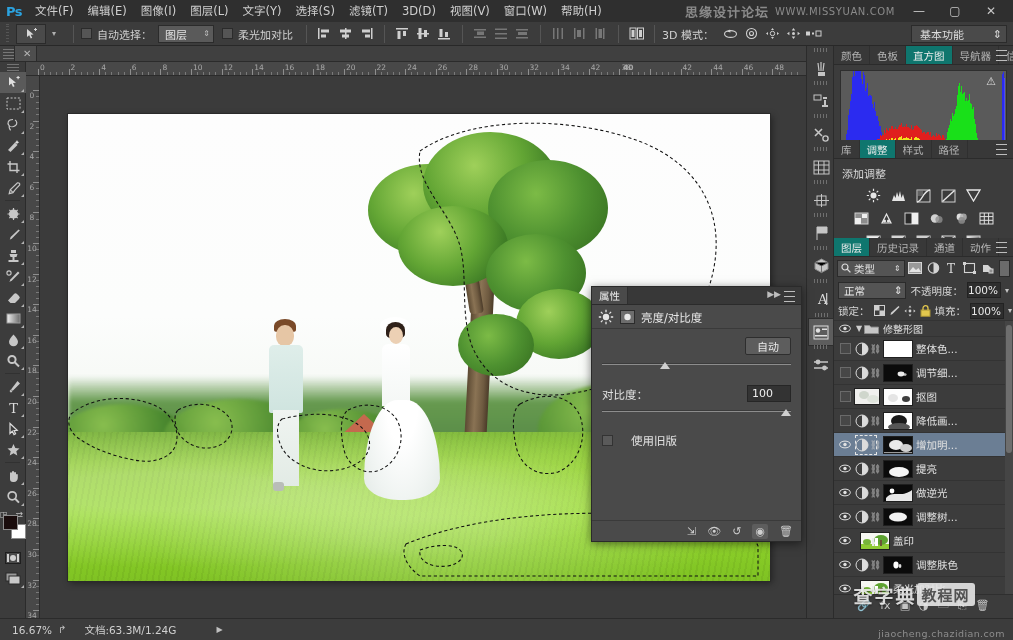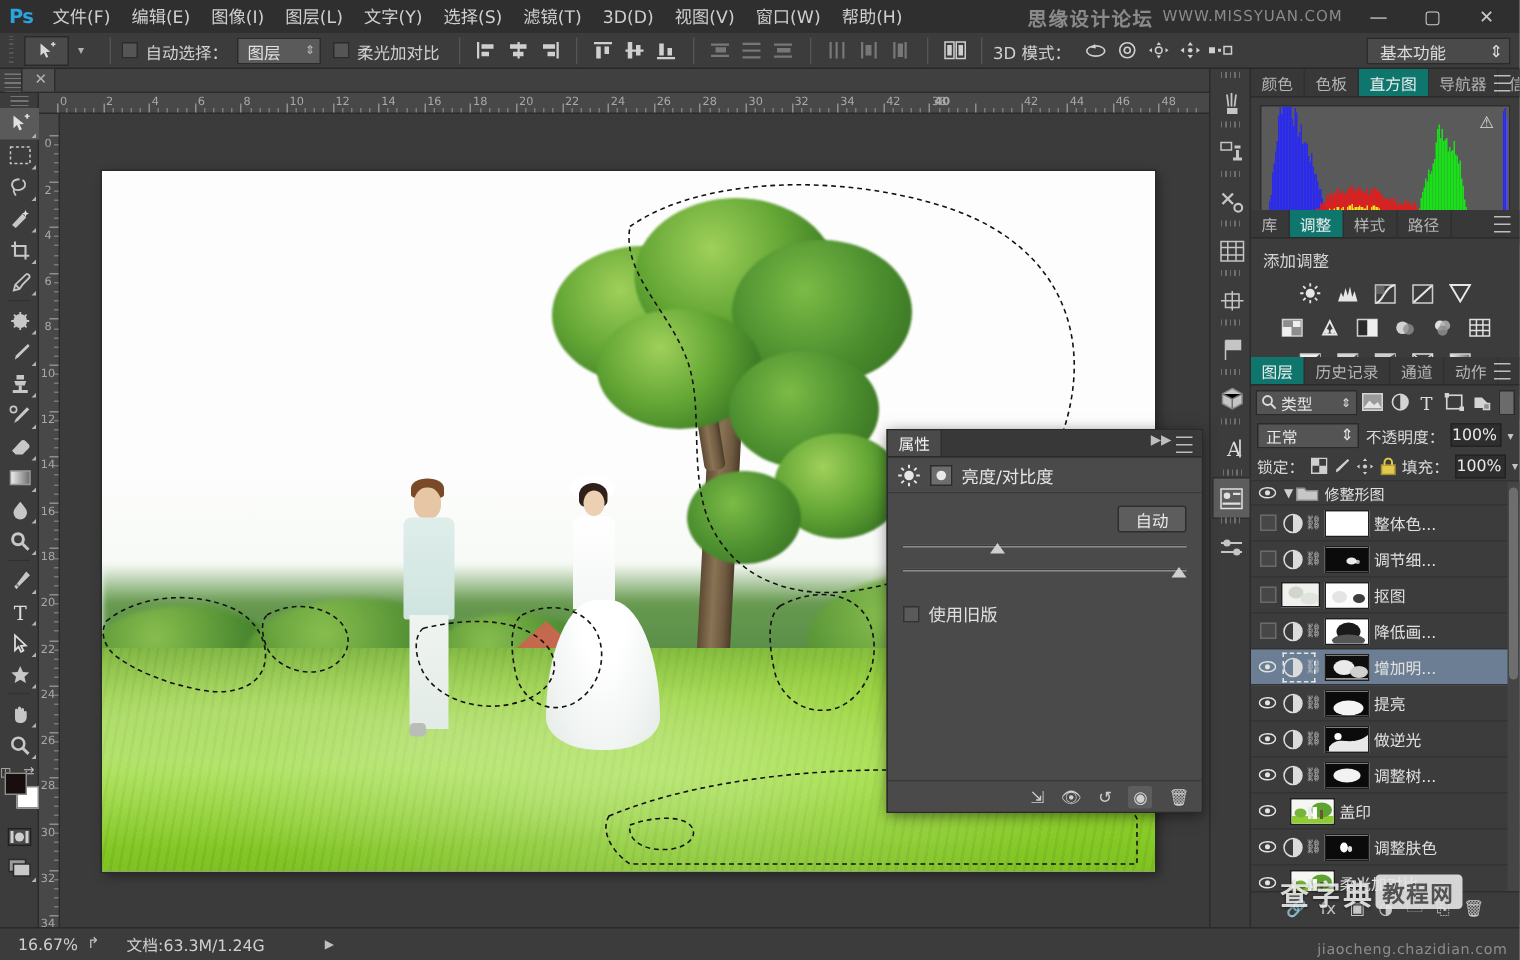--- a/index.html
+++ b/index.html
@@ -331,21 +331,21 @@
   .pr-lab { font-size: 11.5px; color: #e0e0e0; }
   .pr-val { margin-left: auto; width: 44px; height: 17px; background: #333;
             border: 1px solid #262626; font-size: 11px; color: #eee;
             display: flex; align-items: center; padding-left: 4px; }
   .slider { position: relative; height: 12px; margin-top: 4px; }
   .slider .track { position: absolute; left: 0; right: 0; top: 4px; height: 2px;
                    background: #8d8d8d; border-top: 1px solid #3b3b3b; }
   .slider .knob { position: absolute; top: 3px; width: 0; height: 0;
                   border-left: 5px solid transparent; border-right: 5px solid transparent;
                   border-bottom: 7px solid #cfcfcf; }
-  .chk-row { display: flex; align-items: center; gap: 6px; margin-top: 14px; }
+  .chk-row { display: flex; align-items: center; gap: 18px; margin-top: 14px; }
   .chk { width: 11px; height: 11px; background: #5a5a5a; border: 1px solid #333; }
   .props-foot {
     position: absolute; left: 0; bottom: 0; width: 100%; height: 21px;
     background: #4a4a4a; border-top: 1px solid #3a3a3a;
     display: flex; align-items: center; justify-content: flex-end; gap: 11px;
     padding-right: 8px;
   }
   .pf-ic { color: #cfcfcf; font-size: 11px; }
   .pf-ic.boxed { background: #5d5d5d; padding: 1px 3px; border-radius: 2px; }
 
@@ -1969,20 +1969,24 @@
     <div class="props-body">
       <div style="display:flex">
         <div class="auto-btn">自动</div>
       </div>
 
       <div class="slider">
         <div class="track"></div>
         <div class="knob" id="brightKnob" style="left: 57.7px;"></div>
       </div>
 
+      <div class="pr-row" style="margin-top:14px">
+        <span class="pr-lab">对比度：</span>
+        <div class="pr-val">100</div>
+      </div>
       <div class="slider">
         <div class="track"></div>
         <div class="knob" id="contrastKnob" style="left: 179.3px;"></div>
       </div>
 
       <div class="chk-row">
         <span class="chk"></span>
         <span class="pr-lab">使用旧版</span>
       </div>
     </div>

